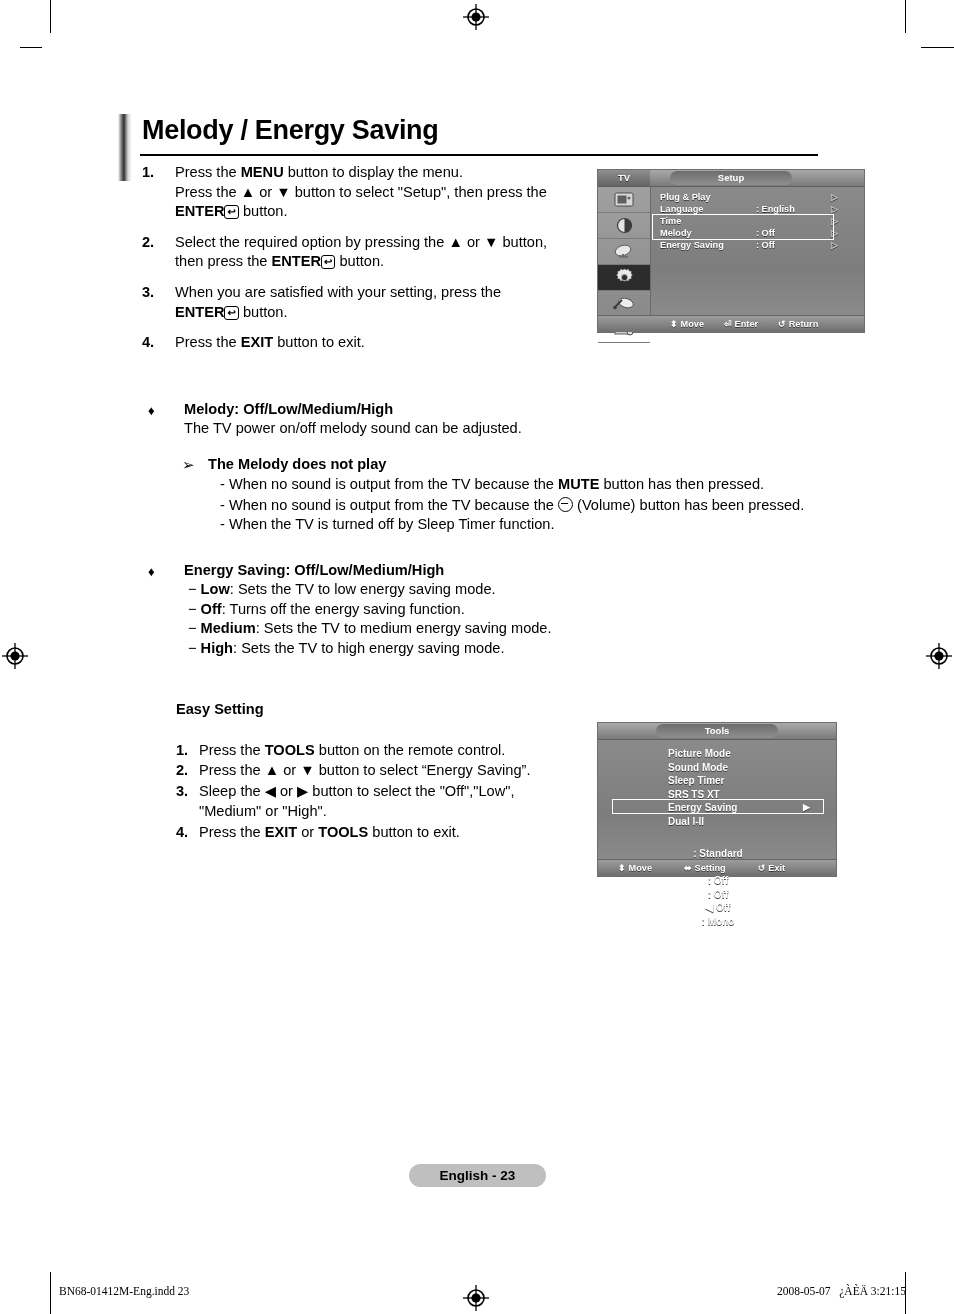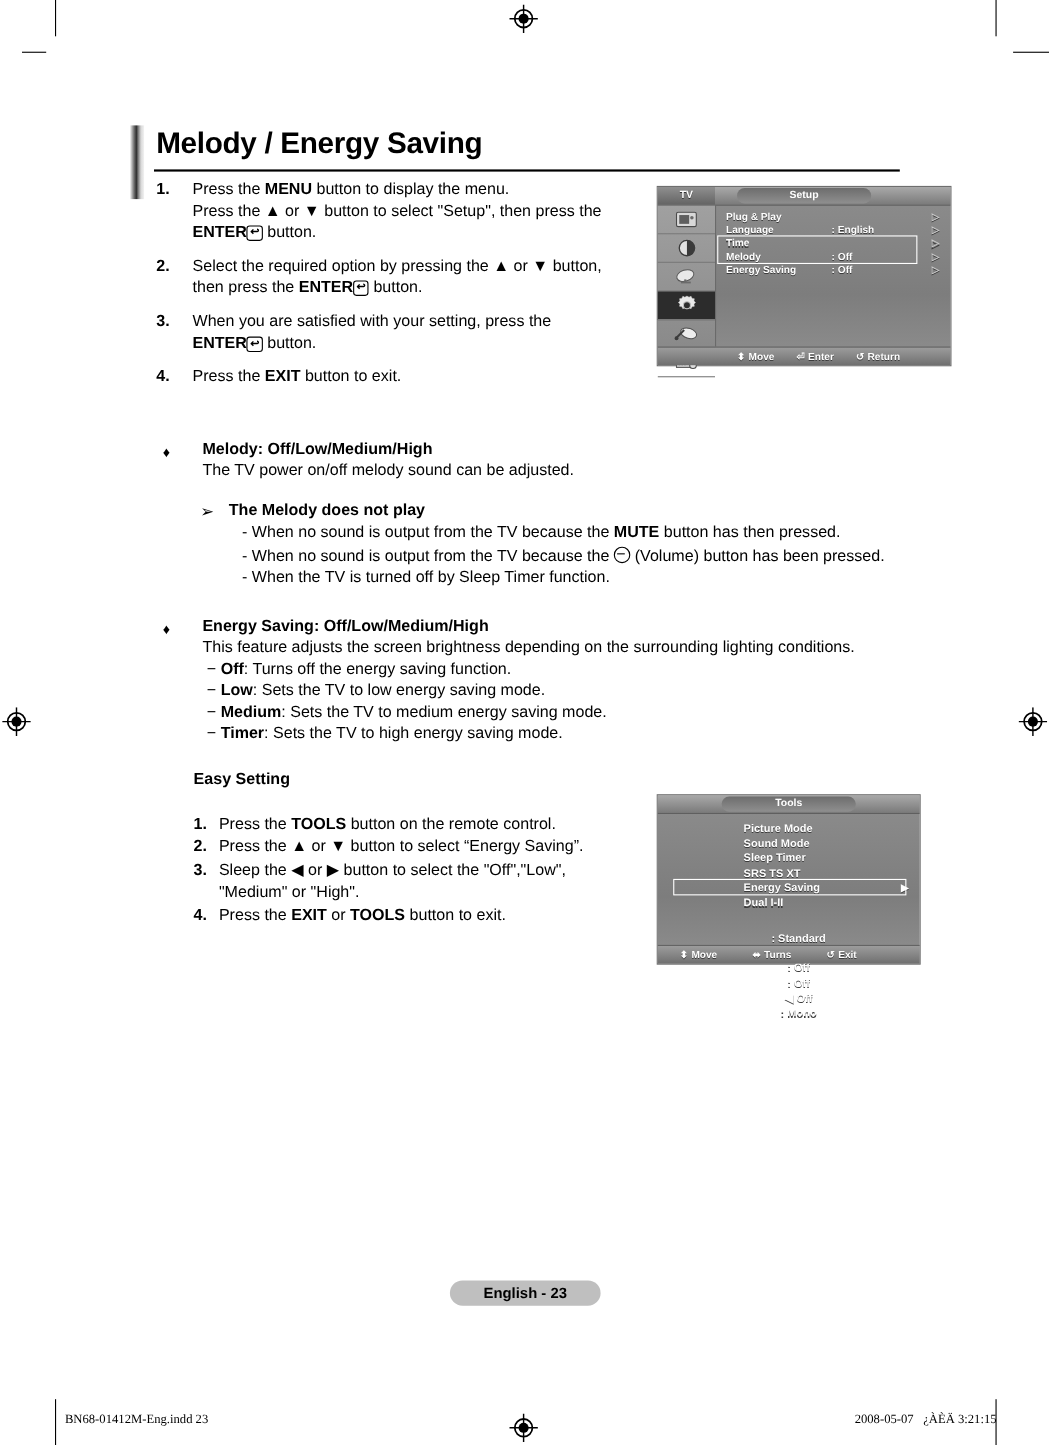--- a/index.html
+++ b/index.html
@@ -209,21 +209,21 @@
     justify-content: center;
   }
   .side-icon.active {
     background: #2c2c2c;
   }
   .side-icon svg { display: block; }
 
   .osd-body {
     position: absolute;
     left: 53px; top: 17px; right: 0; bottom: 17px;
-    padding: 4px 0 0 0;
+    padding: 4px 16px 0 0;
   }
   .osd-tools .osd-body { left: 0; }
 
   .osd-row {
     position: relative;
     height: 12px;
     display: flex;
     align-items: center;
     font-size: 9.2px;
     font-weight: bold;
@@ -403,26 +403,25 @@
           <div>- When the TV is turned off by Sleep Timer function.</div>
         </div>
       </div>
     </div>
   </div>
 
   <div class="bullet-sec" style="left:148px; top:561px; width:680px;">
     <div class="bullet-mark">♦</div>
     <div class="content">
       <div class="bullet-head">Energy Saving: Off/Low/Medium/High</div>
-      <div>This feature adjusts the screen brightness depending on the surrounding lighting conditions.</div>
       <div class="dash-list">
+        <div><span>−</span> <span class="b">Low</span><span>: Sets the TV to low energy saving mode.</span></div>
         <div><span>−</span> <span class="b">Off</span><span>: Turns off the energy saving function.</span></div>
-        <div><span>−</span> <span class="b">Low</span><span>: Sets the TV to low energy saving mode.</span></div>
         <div><span>−</span> <span class="b">Medium</span><span>: Sets the TV to medium energy saving mode.</span></div>
-        <div><span>−</span> <span class="b">Timer</span><span>: Sets the TV to high energy saving mode.</span></div>
+        <div><span>−</span> <span class="b">High</span><span>: Sets the TV to high energy saving mode.</span></div>
       </div>
     </div>
   </div>
 
   <div class="easy-sec">
     <div class="easy-title">Easy Setting</div>
 
     <div class="easy-step">
       <div class="easy-num">1.</div>
       <div><span>Press the </span><span class="b">TOOLS</span><span> button on the remote control.</span></div>
@@ -581,21 +580,21 @@
 
     <div class="osd-highlight hl-tools"></div>
 
     <div class="osd-footer">
       <div class="foot-item">
         <span class="foot-ico">⬍</span>
         <span>Move</span>
       </div>
       <div class="foot-item">
         <span class="foot-ico">⬌</span>
-        <span>Turns</span>
+        <span>Setting</span>
       </div>
       <div class="foot-item">
         <span class="foot-ico">↺</span>
         <span>Exit</span>
       </div>
     </div>
   </div>
 
   <div class="page-pill">English - 23</div>
   <div class="foot-left">BN68-01412M-Eng.indd   23</div>

